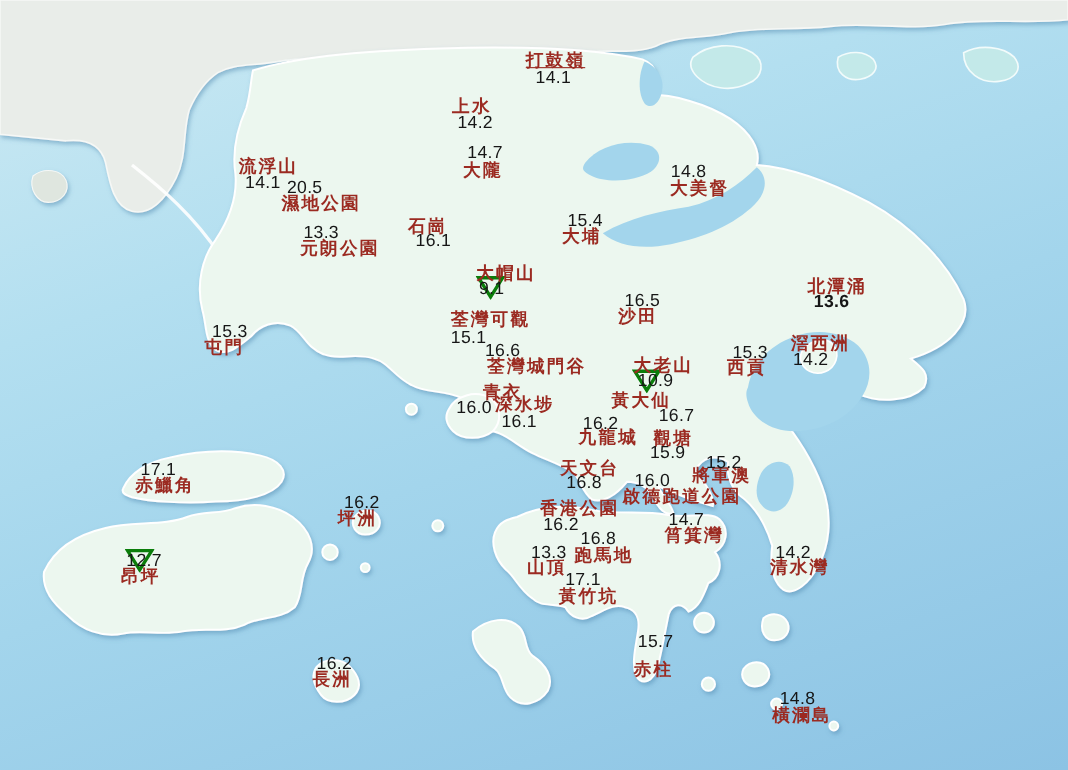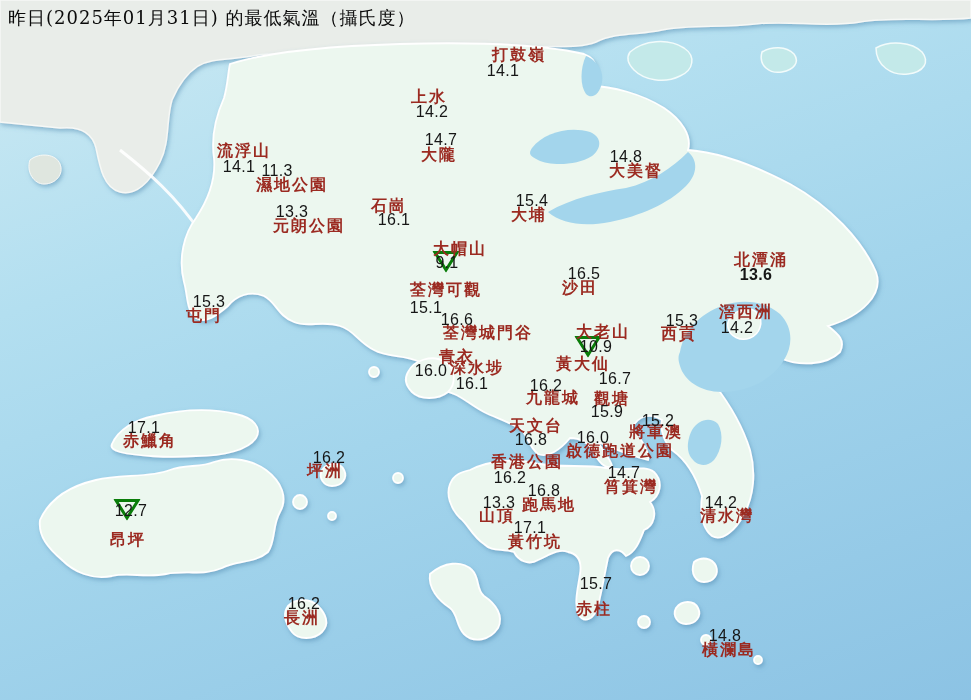--- a/index.html
+++ b/index.html
@@ -122,35 +122,34 @@
     <path d="M730,318 C738,308 752,306 758,314 C764,322 760,334 750,338 C740,342 730,336 728,328
              C727,324 728,321 730,318 Z" fill="#ecf7ef" stroke="#ffffff" stroke-width="1.5"></path>
 
     <g fill="#c3e9e9" stroke="#f2fbfb" stroke-width="1.5">
       <path d="M630,52 C644,40 668,38 684,48 C696,56 694,70 680,76 C664,84 644,80 634,70 C628,64 626,58 630,52 Z"></path>
       <path d="M762,52 C772,46 786,46 794,54 C800,62 794,70 782,72 C770,74 758,66 762,52 Z"></path>
       <path d="M876,48 C890,40 912,42 922,52 C930,62 924,72 908,74 C892,76 876,66 876,48 Z"></path>
     </g>
   </svg>
 
-  <div class="title">昨日(2025年01月31日) 的最低氣溫（攝氏度）</div>
 
   <div id="stations">
-      <div class="sname" style="left: 519px; top: 55px;">打鼓嶺</div>
+      <div class="sname" style="left: 505px; top: 55px; text-decoration: underline;">打鼓嶺</div>
       <div class="svalue" style="left: 503px; top: 71px;">14.1</div>
       <div class="sname" style="left: 429px; top: 97px;">上水</div>
       <div class="svalue" style="left: 432px; top: 112px;">14.2</div>
       <div class="sname" style="left: 439px; top: 155px;">大隴</div>
       <div class="svalue" style="left: 441px; top: 140px;">14.7</div>
       <div class="sname" style="left: 636px; top: 171px;">大美督</div>
       <div class="svalue" style="left: 626px; top: 157px;">14.8</div>
       <div class="sname" style="left: 244px; top: 151px;">流浮山</div>
       <div class="svalue" style="left: 239px; top: 167px;">14.1</div>
       <div class="sname" style="left: 292px; top: 185px;">濕地公園</div>
-      <div class="svalue" style="left: 277px; top: 171px;">11.3</div>
+      <div class="svalue" style="left: 277px; top: 171px;">20.5</div>
       <div class="sname" style="left: 309px; top: 226px;">元朗公園</div>
       <div class="svalue" style="left: 292px; top: 212px;">13.3</div>
       <div class="sname" style="left: 389px; top: 206px;">石崗</div>
       <div class="svalue" style="left: 394px; top: 220px;">16.1</div>
       <div class="sname" style="left: 529px; top: 215px;">大埔</div>
       <div class="svalue" style="left: 532px; top: 201px;">15.4</div>
       <div class="marker" style="left: 446px; top: 261px;">
         <svg width="27" height="23" viewBox="0 0 27 23">
           <polygon points="2.5,3 24.5,3 13.5,20.5" fill="none" stroke="#0a7d0a" stroke-width="3"></polygon>
         </svg>
@@ -208,21 +207,21 @@
       <div class="svalue" style="left: 721px; top: 503px;">14.2</div>
       <div class="sname" style="left: 150px; top: 441px;">赤鱲角</div>
       <div class="svalue" style="left: 144px; top: 428px;">17.1</div>
       <div class="sname" style="left: 325px; top: 471px;">坪洲</div>
       <div class="svalue" style="left: 329px; top: 458px;">16.2</div>
       <div class="marker" style="left: 127px; top: 509px;">
         <svg width="27" height="23" viewBox="0 0 27 23">
           <polygon points="2.5,3 24.5,3 13.5,20.5" fill="none" stroke="#0a7d0a" stroke-width="3"></polygon>
         </svg>
       </div>
-      <div class="sname" style="left: 128px; top: 540px;">昂坪</div>
+      <div class="sname" style="left: 128px; top: 524px;">昂坪</div>
       <div class="svalue" style="left: 131px; top: 511px;">12.7</div>
       <div class="sname" style="left: 302px; top: 618px;">長洲</div>
       <div class="svalue" style="left: 304px; top: 604px;">16.2</div>
       <div class="sname" style="left: 594px; top: 597px; margin-top: 12px;">赤柱</div>
       <div class="svalue" style="left: 596px; top: 584px;">15.7</div>
       <div class="sname" style="left: 729px; top: 650px;">橫瀾島</div>
       <div class="svalue" style="left: 725px; top: 636px;">14.8</div>
     </div>
 
 

